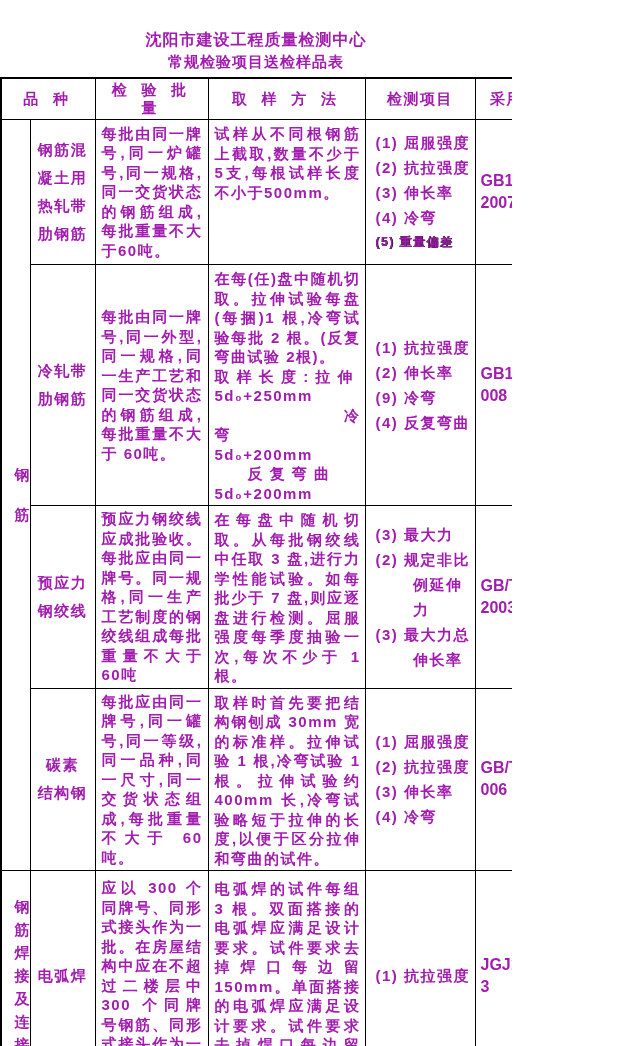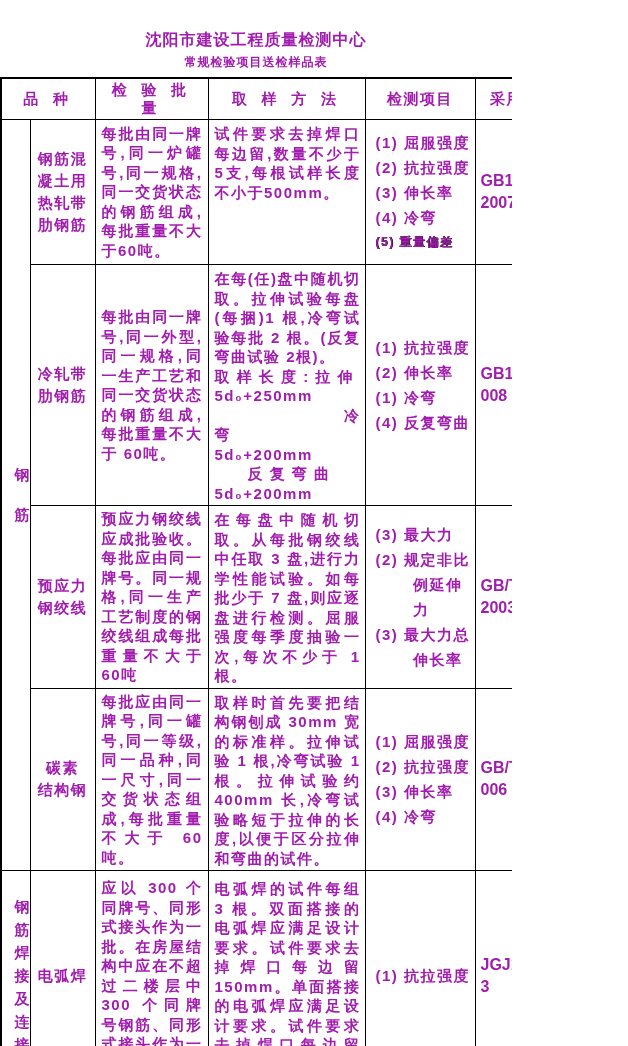--- a/index.html
+++ b/index.html
@@ -14,21 +14,21 @@
   }
   .title {
     text-align: center;
     font-size: 16px;
     letter-spacing: 1px;
     padding-top: 30px;
     line-height: 20px;
   }
   .subtitle {
     text-align: center;
-    font-size: 12px;
+    font-size: 15px;
     letter-spacing: 1px;
     line-height: 24px;
     margin-bottom: 3px;
   }
   table.main {
     border-collapse: collapse;
     table-layout: fixed;
     width: 616px;
     margin: 0 auto;
     border: 2px solid #000;
@@ -46,21 +46,21 @@
     text-align: right;
     padding: 0;
     line-height: 40px;
     word-break: break-all;
     letter-spacing: 0;
   }
   td.group.weld { line-height: 23px; }
   td.variety {
     text-align: center;
     white-space: pre-wrap;
-    line-height: 22px;
+    line-height: 28px;
     padding: 2px 0;
   }
   td.batch {
     padding: 2px 5px 2px 6px;
     line-height: 19.5px;
     white-space: pre-wrap;
     text-align: justify;
   }
   td.sampling {
     padding: 4px 4px 2px 6px;
@@ -123,21 +123,21 @@
       <th>检测周期</th>
     </tr>
 
     <tr style="height:145px">
       <td class="group" rowspan="4">钢筋</td>
       <td class="variety">钢筋混
 凝土用
 热轧带
 肋钢筋</td>
       <td class="batch">每批由同一牌号,同一炉罐号,同一规格,同一交货状态的钢筋组成,每批重量不大于60吨。</td>
-      <td class="sampling">试件要求去掉焊口每边留,数量不少于5支,每根试样长度不小于500mm。</td>
+      <td class="sampling">试样从不同根钢筋上截取,数量不少于5支,每根试样长度不小于500mm。</td>
       <td class="items">
         <div class="item">(1) 屈服强度</div>
         <div class="item">(2) 抗拉强度</div>
         <div class="item">(3) 伸长率</div>
         <div class="item">(4) 冷弯</div>
         <div class="item bolder">(5) 重量偏差</div>
       </td>
       <td class="standard">GB1499.2-2007</td>
       <td class="period">2~3
 天</td>
@@ -150,21 +150,21 @@
       <td class="sampling">在每(任)盘中随机切取。拉伸试验每盘(每捆)1 根,冷弯试验每批 2 根。(反复弯曲试验 2根)。
 取 样 长 度 : 拉 伸
 5d₀+250mm
 　　　　冷　　　弯
 5d₀+200mm
 　　反 复 弯 曲
 5d₀+200mm</td>
       <td class="items">
         <div class="item">(1) 抗拉强度</div>
         <div class="item">(2) 伸长率</div>
-        <div class="item">(1) 冷弯</div>
+        <div class="item">(9) 冷弯</div>
         <div class="item">(4) 反复弯曲</div>
       </td>
       <td class="standard">GB13788-2008</td>
       <td class="period">2~3
 天</td>
     </tr>
 
     <tr style="height:155px">
       <td class="variety">预应力
 钢绞线</td>

